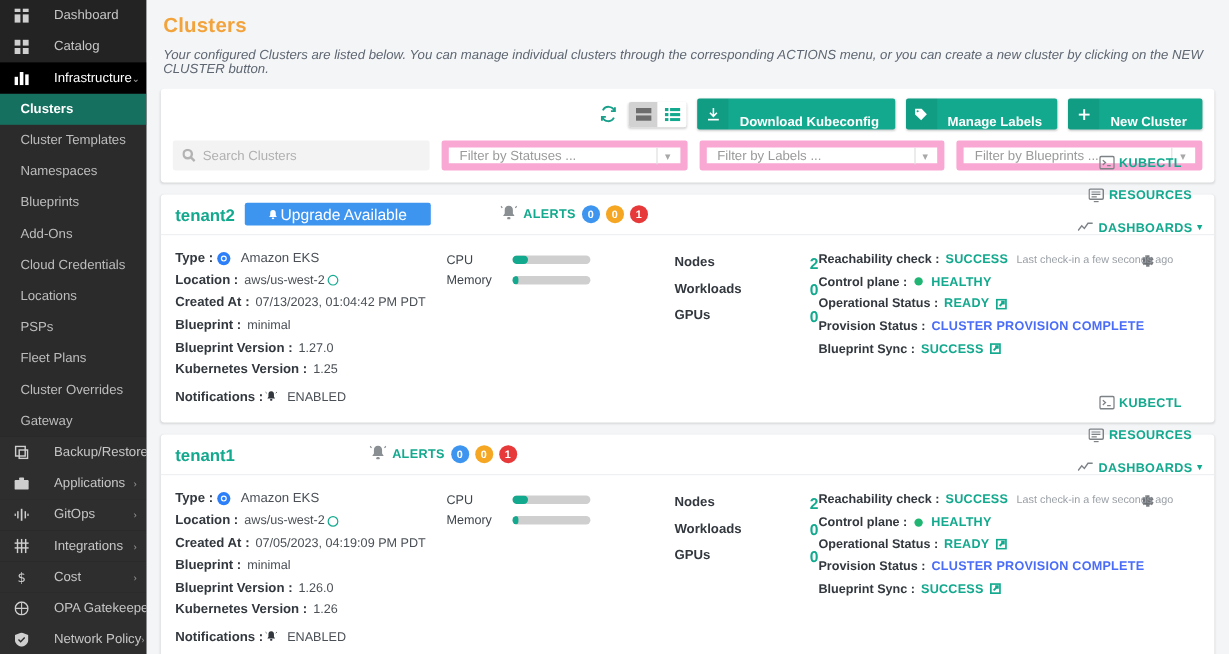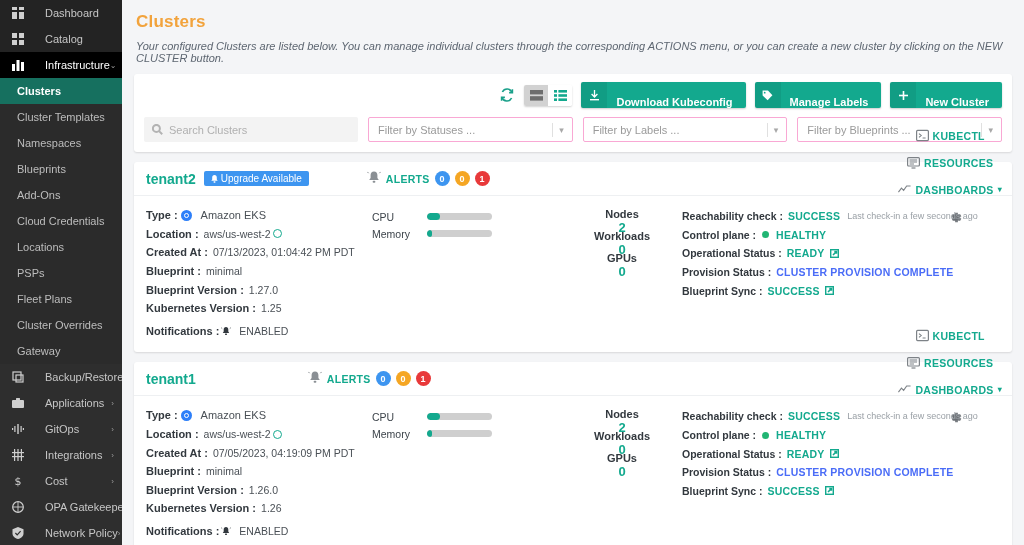--- a/index.html
+++ b/index.html
@@ -84,37 +84,37 @@
   .btn .btxt{ padding:0 13px 0 9px; white-space:nowrap; }
 
   .filters{ display:flex; gap:10px; }
   .search-box{
     flex:0 0 214px; height:25px; background:#f3f3f3; border-radius:2px;
     display:flex; align-items:center; padding:0 8px; gap:6px;
   }
   .search-box svg{ width:11px; height:11px; stroke:#b3b3b3; fill:none; stroke-width:2; }
   .search-box span{ color:#b0b0b0; font-size:11px; }
   .select{
-    flex:1; height:25px; background:#fff; border:1px solid #f9a8d4; border-radius:2px;
+    flex:1; height:25px; background:#fff; border:6px solid #f9a8d4; border-radius:2px;
     display:flex; align-items:center; padding:0 4px 0 9px;
   }
   .select .sv{ flex:1; color:#9a9a9a; font-size:11px; }
   .select .divd{ width:1px; height:14px; background:#e0e0e0; margin-right:6px; }
   .select .car{ color:#a8a8a8; font-size:9px; padding-right:4px; }
 
   
   .card{ margin-bottom:10px; }
   .card-head{
     height:34px; display:flex; align-items:center;
     padding:0 10px 0 12px; border-bottom:1px solid #eef0f2;
   }
   .cname{ color:#13a98e; font-size:14px; font-weight:bold; }
   .upg-badge{
     margin-left:8px; background:#3d95f0; color:#fff; border-radius:2px;
-    font-size:10px; padding:2px 7px; display:flex; align-items:center; gap:3px;
+    font-size:13px; padding:2px 20px; display:flex; align-items:center; gap:3px;
     cursor:pointer;
   }
   .upg-badge svg{ width:7px; height:8px; fill:#fff; }
   .alerts{ display:flex; align-items:center; gap:5px; margin-left:58px; }
   .alerts .bell{ color:#8a8f94; }
   .alerts .bell svg{ width:14px; height:14px; fill:currentColor; }
   .alerts .alabel{ color:#13a98e; font-weight:bold; font-size:10.5px; letter-spacing:.3px; }
   .pill{
     width:15px; height:15px; border-radius:50%; color:#fff;
     font-size:9px; font-weight:bold; display:flex; align-items:center; justify-content:center;
@@ -141,21 +141,21 @@
   .bell-sm{ margin:0 3px 0 2px; color:#32383e; }
   .bell-sm svg{ width:10px; height:10px; fill:currentColor; vertical-align:-1px;}
 
   .col-mid{ flex:0 0 190px; padding-top:2px; }
   .mrow{ display:flex; align-items:center; height:17px; }
   .mlbl{ width:55px; font-size:10.5px; color:#3d444b; }
   .bar{ width:65px; height:7px; background:#cfcfcf; border-radius:4px; overflow:hidden; }
   .bar i{ display:block; height:7px; background:#13a98e; border-radius:4px; }
 
   .col-cnt{ flex:0 0 120px; padding-top:2px; }
-  .crow{ display:flex; align-items:center; height:22px;flex-direction:column; }
+  .crow{ display:flex; align-items:center; height:22px; }
   .ckey{ flex:1; font-size:11px; font-weight:bold; color:#32383e; }
   .cnum{ color:#13a98e; font-size:13px; font-weight:bold; }
 
   .col-right{ flex:1; padding-top:1px; }
   .srow{ display:flex; align-items:center; height:18.6px; font-size:10.5px; }
   .skey{ font-weight:bold; color:#32383e; }
   .sval{ color:#13a98e; font-weight:bold; margin-left:5px; letter-spacing:.2px;}
   .sval.blue{ color:#4a6cf7; }
   .sub{ color:#9aa0a6; font-size:9px; margin-left:7px; font-weight:normal; letter-spacing:0;}
   .dot{ width:7px; height:7px; border-radius:50%; background:#21b573; margin:0 7px 0 6px; }

